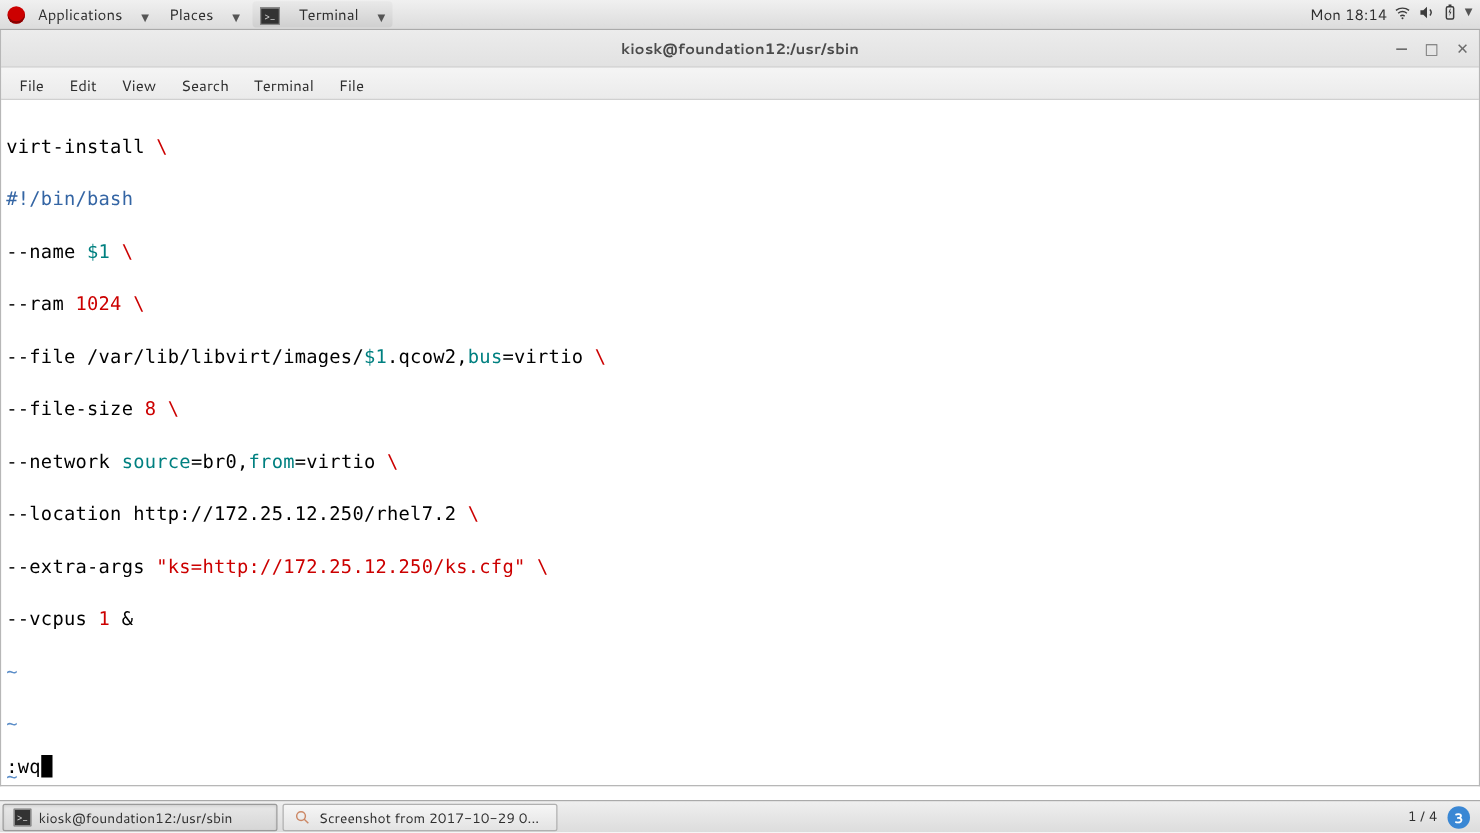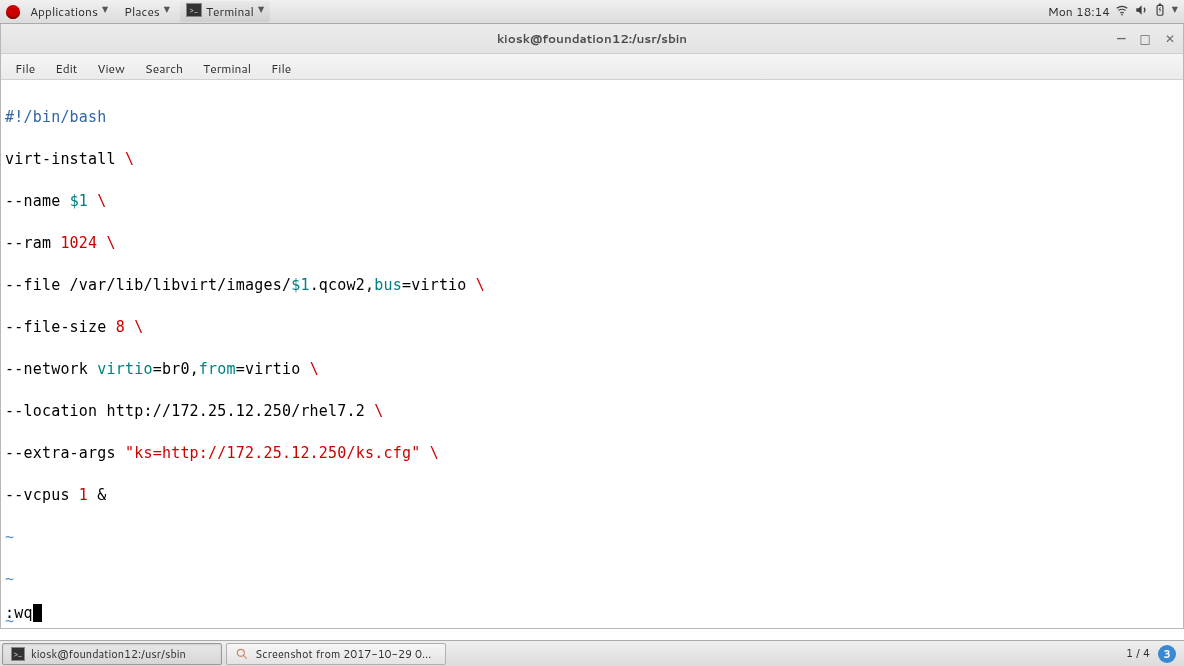--- a/index.html
+++ b/index.html
@@ -18,21 +18,21 @@
     background: linear-gradient(to bottom, #f0f0f0, #dcdcdc);
     border-bottom: 1px solid #aaa;
     display: flex;
     align-items: center;
     color: #2e2e2e;
     font-size: 12px;
     padding: 0 6px;
   }
   .top-panel .left { display: flex; align-items: center; gap: 4px; }
   .top-panel .menu-btn {
-    display: flex; align-items: flex-start; gap: 4px;
+    display: flex; align-items: flex-end; gap: 15px;
     padding: 2px 6px; cursor: pointer;
   }
   .top-panel .menu-btn.active {
     background: linear-gradient(to bottom,#e9e9e9,#cfcfcf);
     border-radius: 3px;
   }
   .top-panel .dropdown-arrow { font-size: 8px; color:#555; }
   .top-panel .spacer { flex: 1; }
   .top-panel .right { display: flex; align-items: flex-start; gap: 5px; }
   .red-hat {
@@ -204,27 +204,27 @@
   </div>
   <div class="menubar">
     <div class="menu-item">File</div>
     <div class="menu-item">Edit</div>
     <div class="menu-item">View</div>
     <div class="menu-item">Search</div>
     <div class="menu-item">Terminal</div>
     <div class="menu-item">File</div>
   </div>
   <div class="terminal-area">
+<div><span class="c-black">virt-install </span><span class="c-red">\</span></div>
 <div><span class="c-comment">#!/bin/bash</span></div>
-<div><span class="c-black">virt-install </span><span class="c-red">\</span></div>
 <div><span class="c-black">--name </span><span class="c-teal">$1</span><span class="c-black"> </span><span class="c-red">\</span></div>
 <div><span class="c-black">--ram </span><span class="c-red">1024</span><span class="c-black"> </span><span class="c-red">\</span></div>
 <div><span class="c-black">--file /var/lib/libvirt/images/</span><span class="c-teal">$1</span><span class="c-black">.qcow2,</span><span class="c-teal">bus</span><span class="c-black">=virtio </span><span class="c-red">\</span></div>
 <div><span class="c-black">--file-size </span><span class="c-red">8</span><span class="c-black"> </span><span class="c-red">\</span></div>
-<div><span class="c-black">--network </span><span class="c-teal">virtio</span><span class="c-black">=br0,</span><span class="c-teal">from</span><span class="c-black">=virtio </span><span class="c-red">\</span></div>
+<div><span class="c-black">--network </span><span class="c-teal">source</span><span class="c-black">=br0,</span><span class="c-teal">from</span><span class="c-black">=virtio </span><span class="c-red">\</span></div>
 <div><span class="c-black">--location http://172.25.12.250/rhel7.2 </span><span class="c-red">\</span></div>
 <div><span class="c-black">--extra-args </span><span class="c-red">"ks=http://172.25.12.250/ks.cfg"</span><span class="c-black"> </span><span class="c-red">\</span></div>
 <div><span class="c-black">--vcpus </span><span class="c-red">1</span><span class="c-black"> &amp;</span></div>
 <div class="tilde">~</div>
 <div class="tilde">~</div>
 <div class="tilde">~</div>
 <div class="tilde">~</div>
 
 
 

